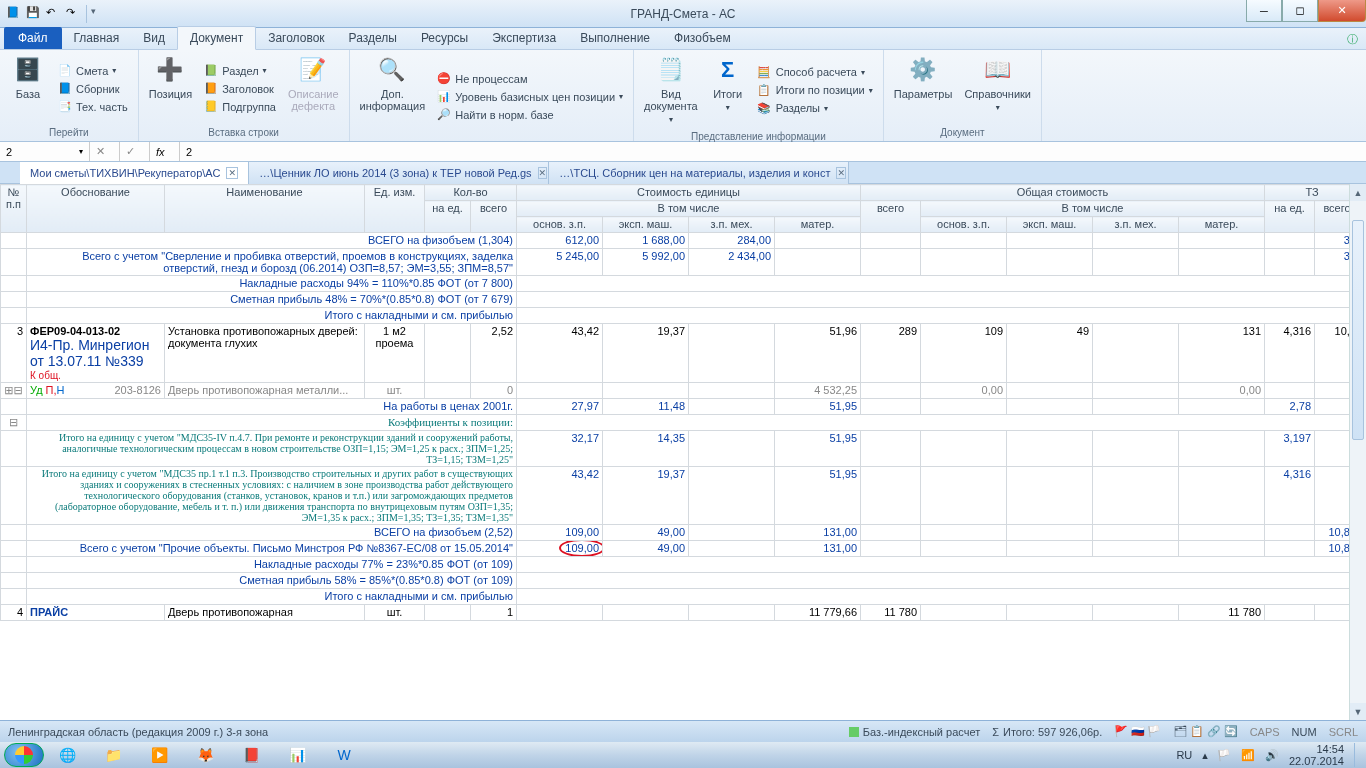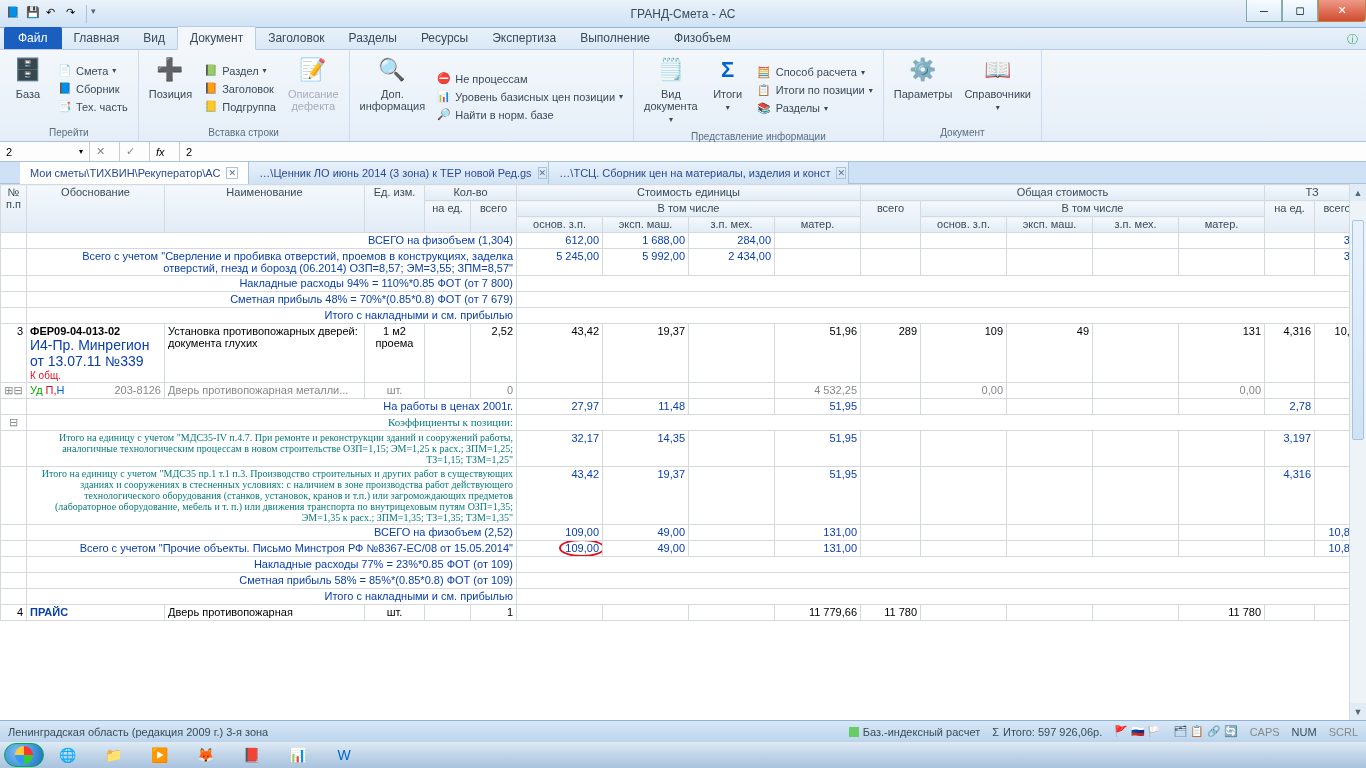--- a/index.html
+++ b/index.html
@@ -542,13 +542,25 @@
         <div class="orb"></div>
       </div>
     <div class="tbtn">🌐</div>
     <div class="tbtn">📁</div>
     <div class="tbtn">▶️</div>
     <div class="tbtn">🦊</div>
     <div class="tbtn" style="color:#d12">📕</div>
     <div class="tbtn">📊</div>
     <div class="tbtn" style="color:#06c">W</div>
   </div>
+  <div class="tbright">
+    <span>RU</span>
+    <span>▴</span>
+    <span>🏳️</span>
+    <span>📶</span>
+    <span>🔊</span>
+    <div class="clock">
+        <div>14:54</div>
+        <div>22.07.2014</div>
+      </div>
+    <div style="width:8px;height:24px;border-left:1px solid #9bd"></div>
+  </div>
 </div>
 
 </body></html>

